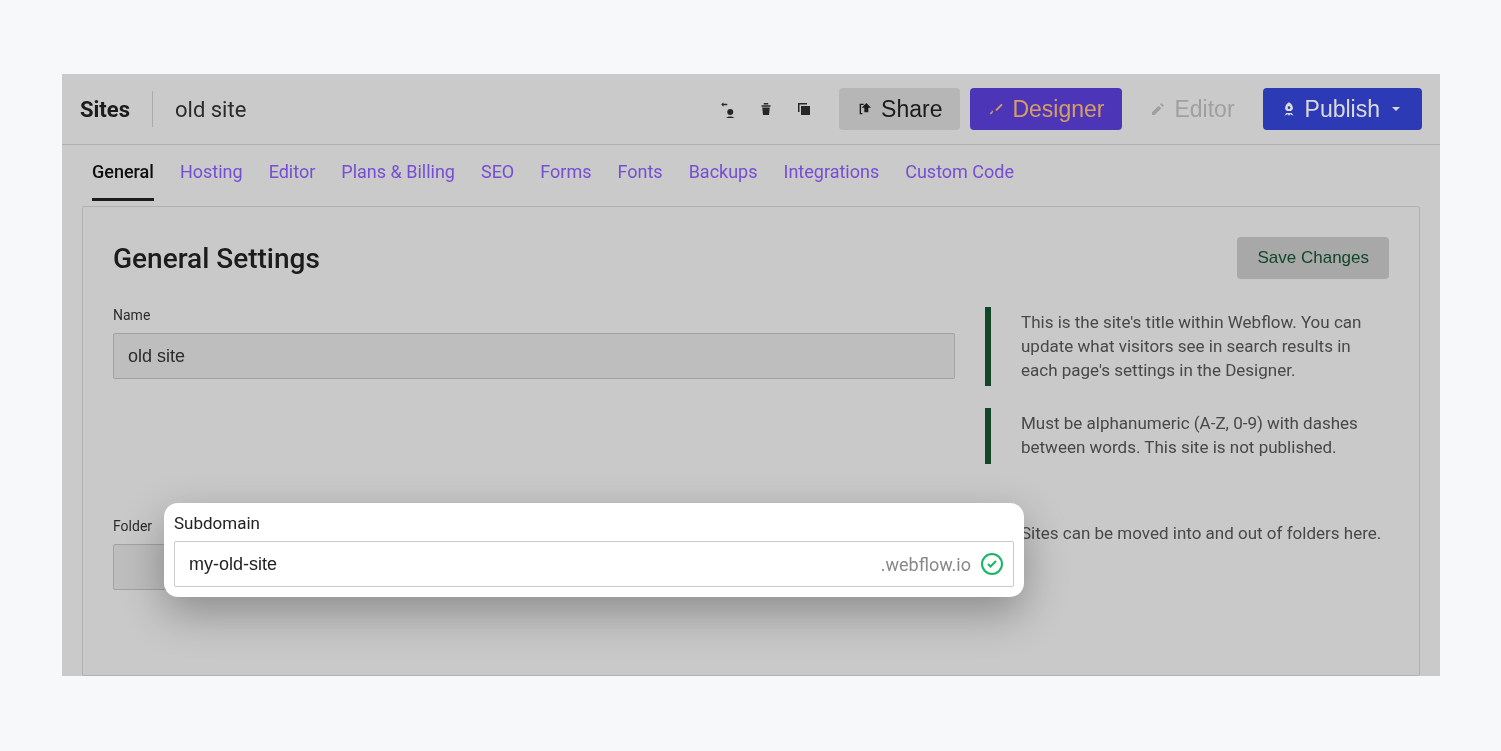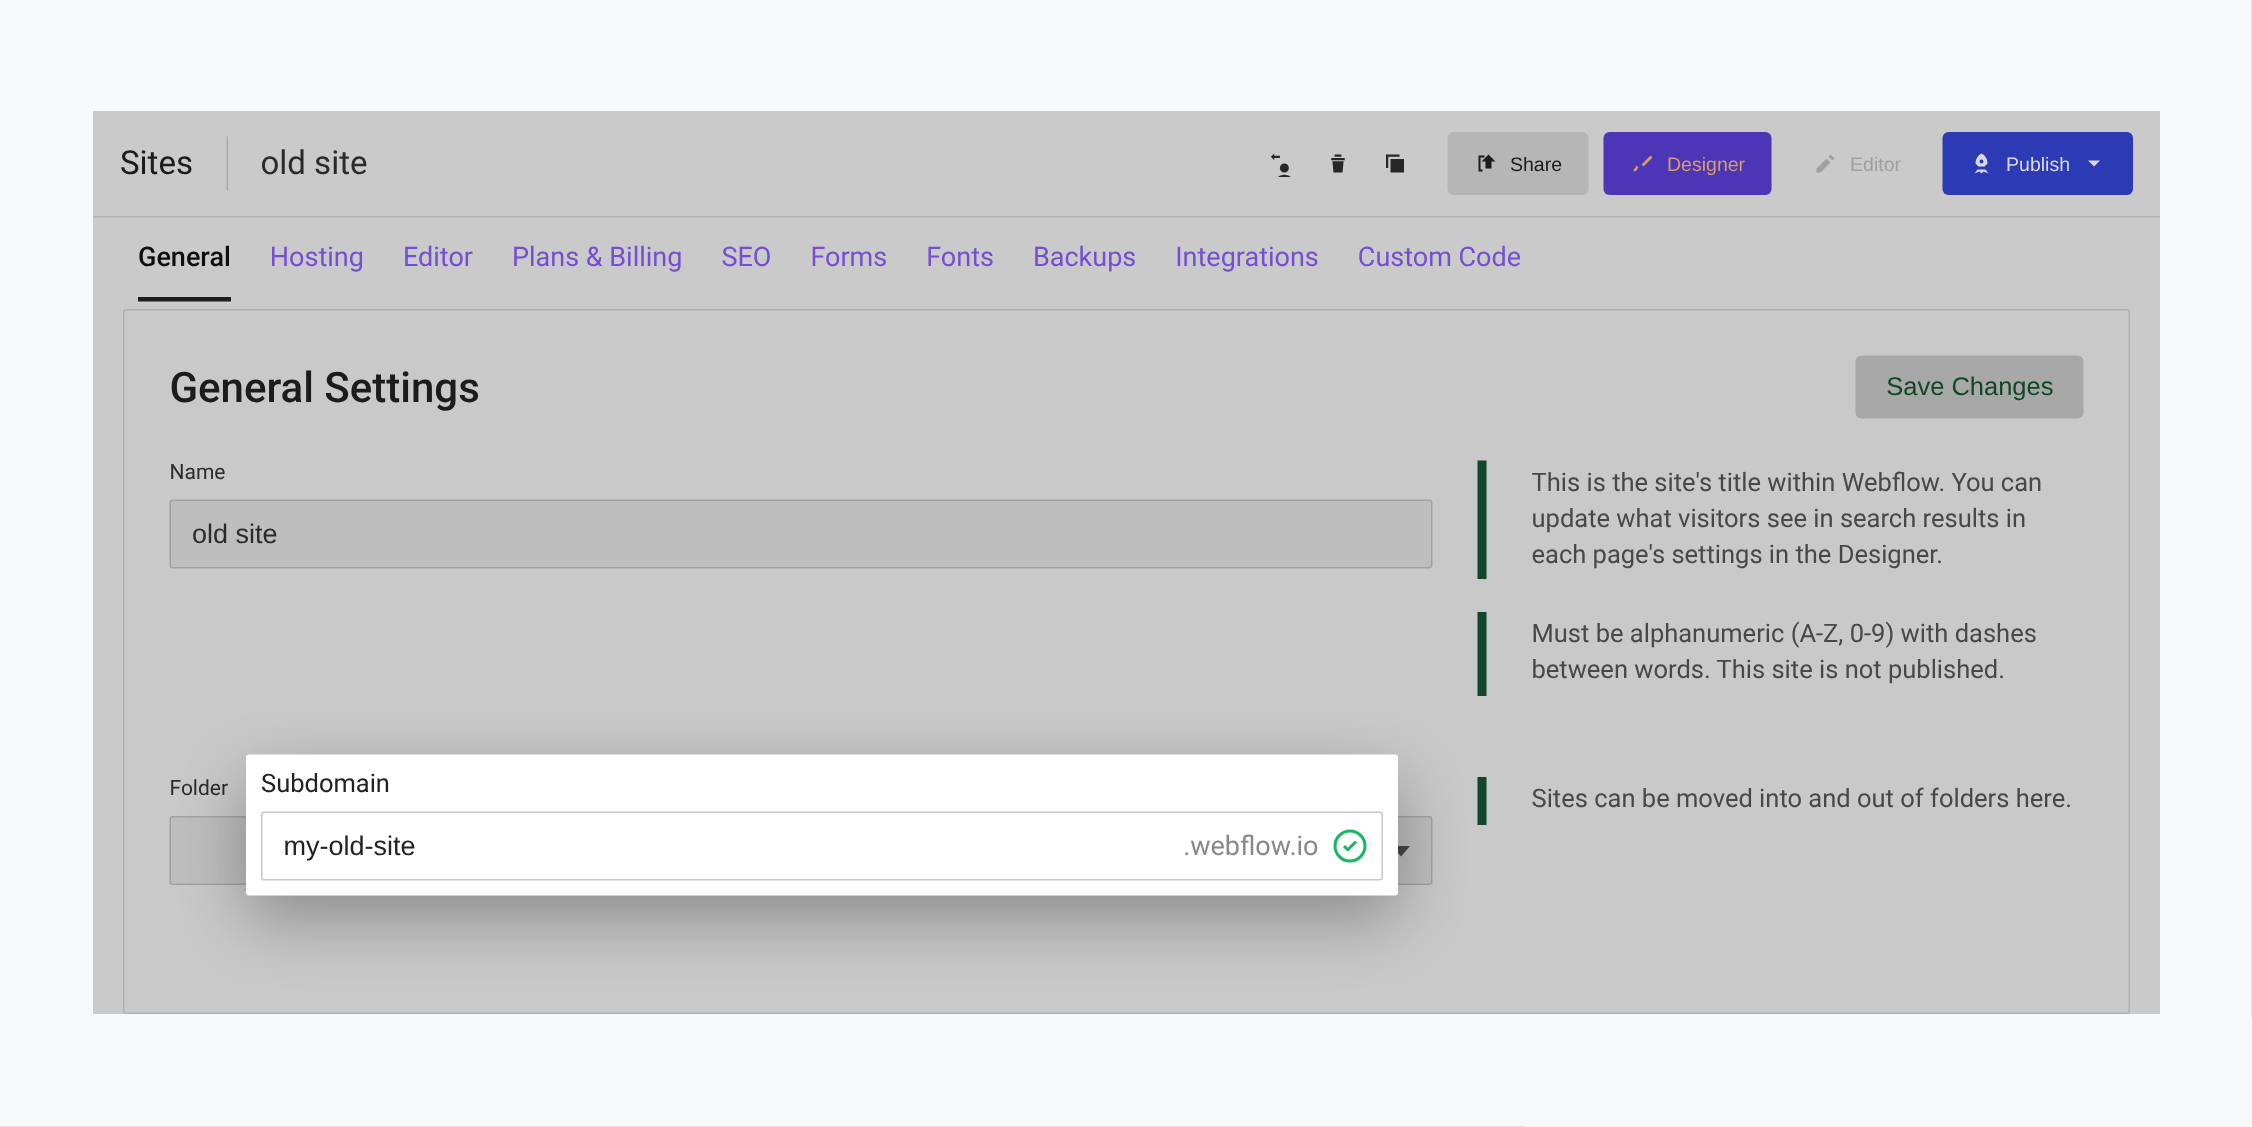--- a/index.html
+++ b/index.html
@@ -37,20 +37,21 @@
       padding: 0 18px;
     }
     .sites-link {
       font-size: 22px;
       color: #222;
       padding-right: 22px;
       border-right: 1px solid #c8c8c8;
       height: 36px;
       display: flex;
       align-items: center;
+      font-weight: bold;
     }
     .site-name {
       font-size: 22px;
       color: #333;
       padding-left: 22px;
     }
     .header-spacer { flex: 1; }
     .header-icons {
       display: flex;
       gap: 20px;
@@ -62,21 +63,21 @@
       display: inline-flex; align-items: center; justify-content: center;
       color: #2e2e2e;
     }
     .btn {
       display: inline-flex;
       align-items: center;
       gap: 8px;
       height: 42px;
       padding: 0 18px;
       border-radius: 4px;
-      font-size: 13px;
+      font-size: 23px;
       font-weight: 500;
       cursor: pointer;
       border: none;
       margin-left: 10px;
     }
     .btn-share { background: #d6d6d6; color: #222; }
     .btn-designer { background: #5b3fd9; color: #fdba74; }
     .btn-editor { background: transparent; color: #bcbcbc; cursor: default; }
     .btn-publish { background: #3545d6; color: #fff; }
     .btn svg { width: 16px; height: 16px; }
@@ -178,23 +179,23 @@
       border-left: 6px solid transparent;
       border-right: 6px solid transparent;
       border-top: 7px solid #555;
     }
 
     
     .highlight-card {
       position: absolute;
       left: 164px;
       top: 503px;
-      width: 768px;
+      width: 860px;
       background: #fff;
-      border-radius: 2px;
+      border-radius: 14px;
       padding: 10px 10px 10px 10px;
       box-shadow: 0 16px 44px rgba(0,0,0,0.30);
       z-index: 100;
     }
     .highlight-card .form-label {
       margin-bottom: 8px;
       color: #222;
       font-size: 17px;
     }
     .subdomain-wrap {

